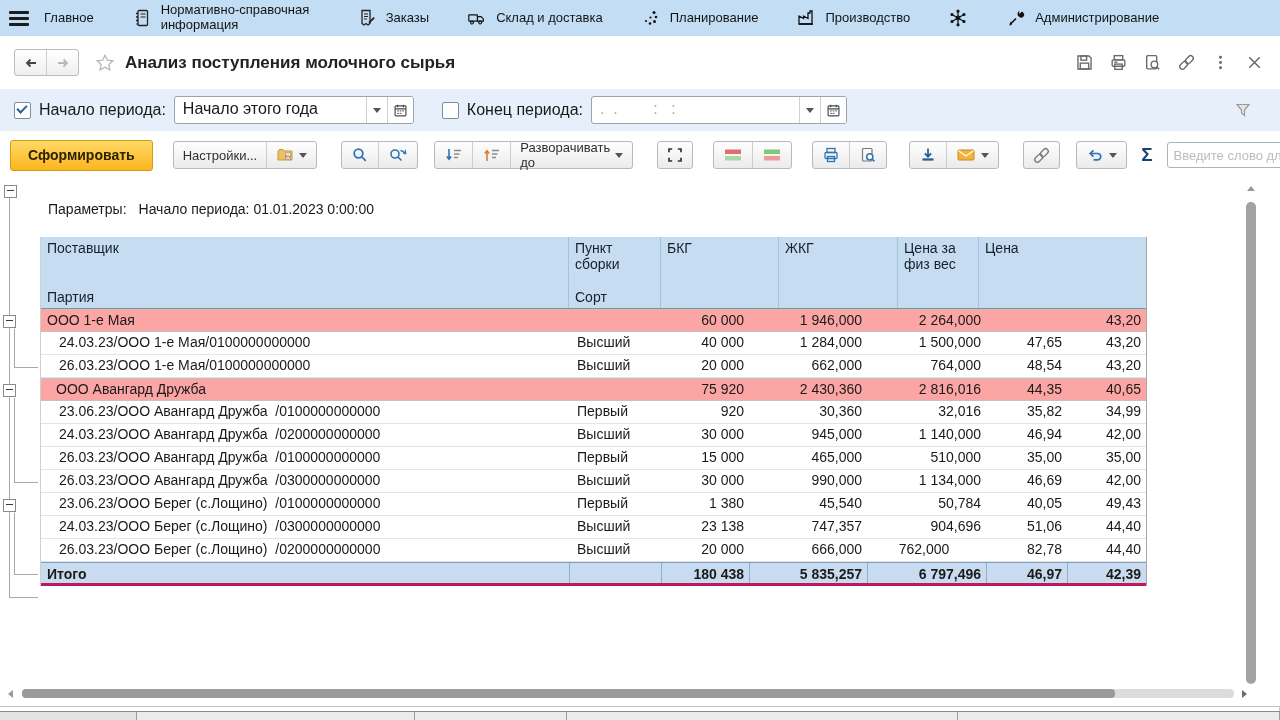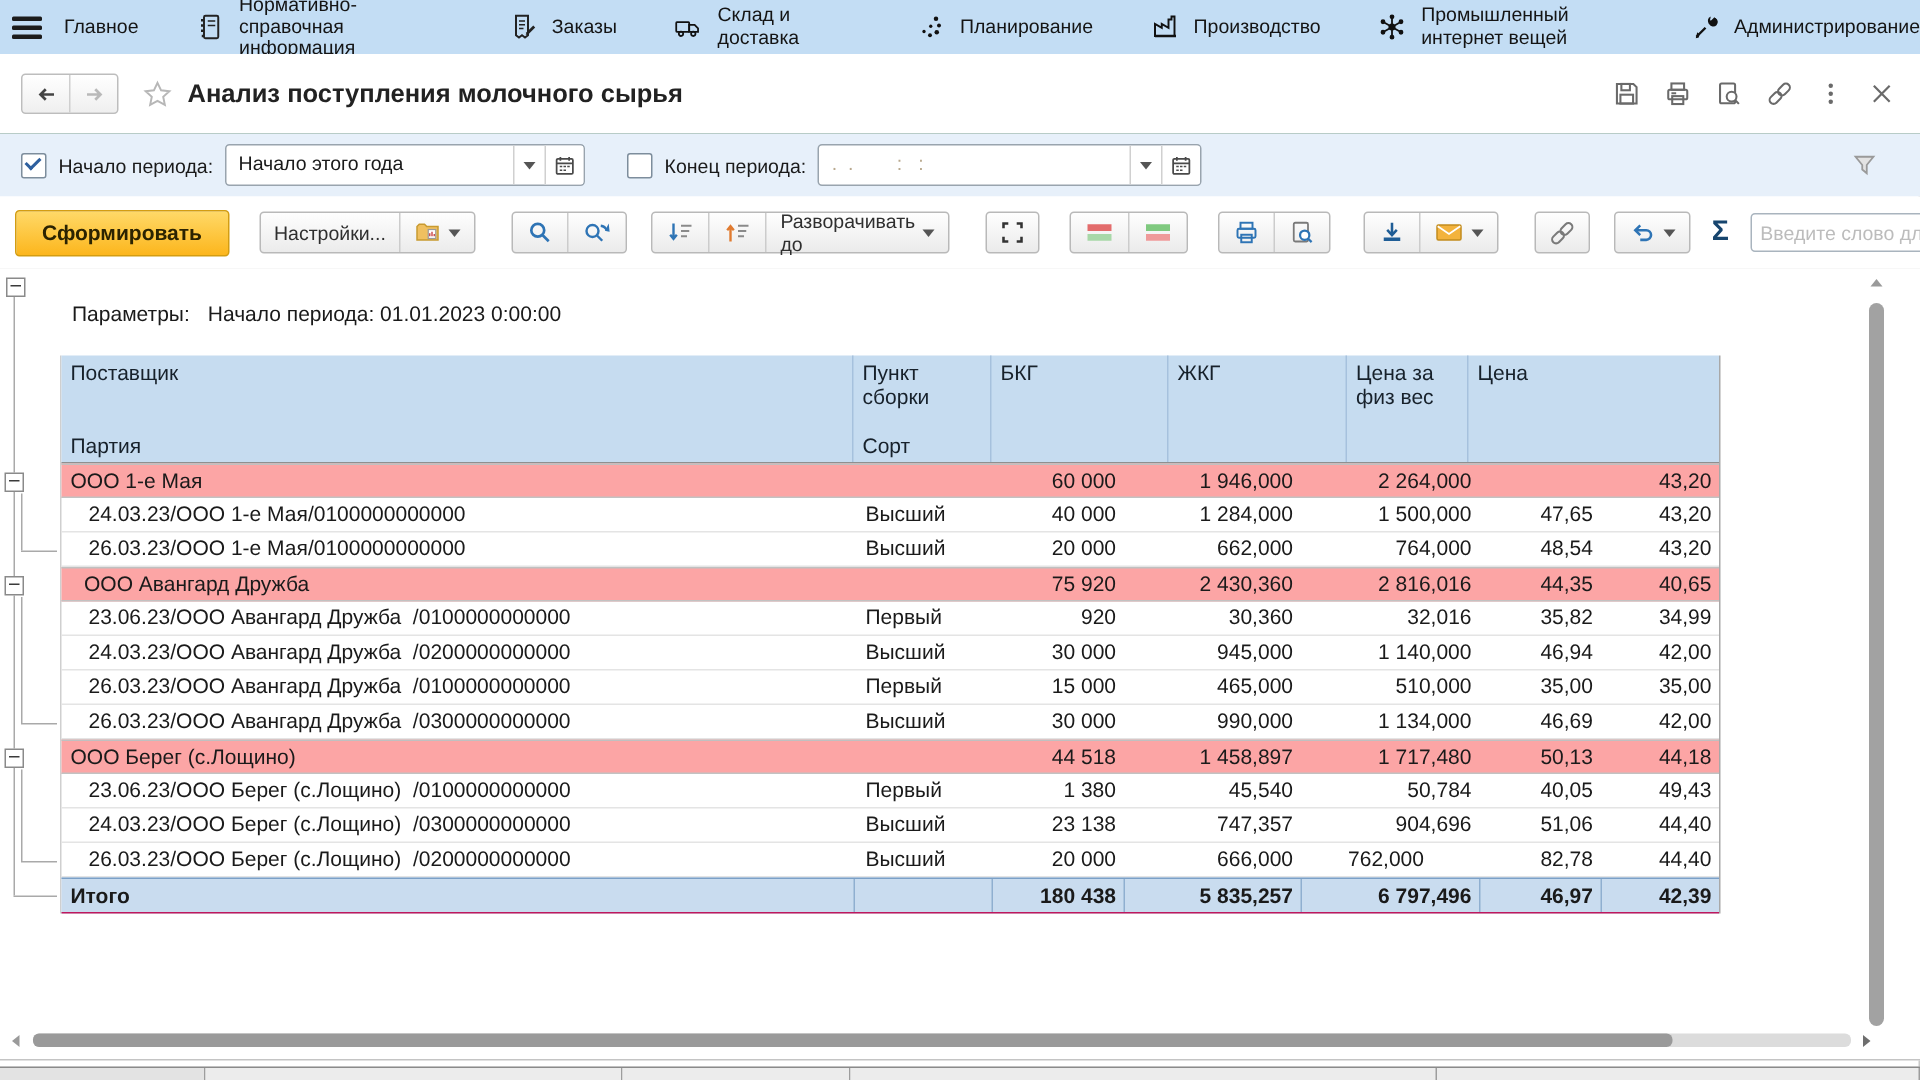--- a/index.html
+++ b/index.html
@@ -24,21 +24,21 @@
   #navbtns{display:flex;margin-left:14px;border:1px solid #bdbdbd;border-radius:3px;height:25px;background:linear-gradient(#fff,#efefef);}
   #navbtns .nb{width:31px;display:flex;align-items:center;justify-content:center;}
   #navbtns .nb+.nb{border-left:1px solid #cfcfcf;}
   #star{margin-left:16px;display:flex;}
   #page-title{margin-left:10px;font-size:17px;font-weight:700;color:#222;}
   #title-icons{margin-left:auto;margin-right:16px;display:flex;align-items:center;gap:15px;}
   #title-icons .ticon{display:flex;cursor:pointer;}
 
   
   #filterrow{position:absolute;left:0;top:89px;width:1280px;height:42px;background:#e7f0fa;
-             display:flex;align-items:center;font-size:13px;}
+             display:flex;align-items:center;font-size:16px;}
   .cb{width:15px;height:15px;border:1px solid #7d8d9c;border-radius:2px;background:#fff;position:relative;flex:none;cursor:pointer;}
   .cb.checked::after{content:"";position:absolute;left:2px;top:2px;width:8px;height:4px;
       border-left:2px solid #2d5f9e;border-bottom:2px solid #2d5f9e;transform:rotate(-45deg);}
   .flabel{margin:0 8px;color:#1a1a1a;}
   .field{display:flex;align-items:stretch;height:26px;background:#fff;border:1px solid #99a4ae;border-radius:3px;overflow:hidden;}
   .field .txt{padding:0 8px;line-height:24px;white-space:pre;}
   .field .txt.placeholder{color:#b9a98f;}
   .field .dd{width:20px;border-left:1px solid #d0d0d0;display:flex;align-items:center;justify-content:center;cursor:pointer;}
   .field .cal{width:25px;border-left:1px solid #d0d0d0;display:flex;align-items:center;justify-content:center;cursor:pointer;background:#fff;}
   .caret{width:0;height:0;border-left:4px solid transparent;border-right:4px solid transparent;border-top:5px solid #555;}
@@ -64,21 +64,21 @@
   
   #report{position:absolute;left:0;top:179px;width:1280px;height:527px;background:#fff;border-bottom:1px solid #c4c4c4;}
   #params{position:absolute;left:48px;top:22px;font-size:14px;display:flex;gap:12px;}
   #grid{position:absolute;left:40px;top:58px;width:1105px;border-left:1px solid #cfcfcf;border-right:1px solid #a8a8a8;box-sizing:content-box;}
   #ghead{display:flex;height:72px;background:#c6dcf0;border-bottom:1px solid #8f8f8f;box-sizing:border-box;}
   .hcell{box-sizing:border-box;padding:3px 6px;display:flex;flex-direction:column;justify-content:space-between;
          font-size:14px;color:#17212b;border-right:1px solid #a6c1dd;overflow:hidden;cursor:default;}
   .hcell:last-child{border-right:none;}
   .row{display:flex;height:23px;box-sizing:border-box;border-bottom:1px solid #e4e4e4;font-size:14px;line-height:21px;}
   .row.group{background:#fca5a5;border-top:1px solid #c0c0c0;border-bottom:1px solid #c2c2c2;}
-  .row.total{background:#c9dcef;height:24px;border-top:1px solid #7ba0c7;border-bottom:1px solid #be185d;font-weight:700;line-height:22px;}
+  .row.total{background:#c9dcef;height:24px;border-top:1px solid #7ba0c7;border-bottom:3px solid #be185d;font-weight:700;line-height:22px;}
   .cell{box-sizing:border-box;overflow:hidden;white-space:pre;}
   .c-name{padding-left:6px;}
   .row.detail .c-name{padding-left:18px;}
   .c-sort{padding-left:8px;}
   .c-num{text-align:right;padding-right:5px;}
   .row.total .cell+.cell{border-left:1px solid #8fafd0;}
 
   
   .expander{position:absolute;width:11px;height:11px;border:1px solid #8a8a8a;background:#fff;cursor:pointer;}
   .expander::after{content:"";position:absolute;left:2px;right:2px;top:4px;height:1px;background:#3a3a3a;}
@@ -175,21 +175,20 @@
               <circle cx="10" cy="10" r="1.8"></circle>
               <path d="M10 8V4M10 12v4M8.3 9l-3.5-2M11.7 9l3.5-2M8.3 11l-3.5 2M11.7 11l3.5 2" fill="none"></path>
               <circle cx="10" cy="3.2" r="1"></circle>
               <circle cx="10" cy="16.8" r="1"></circle>
               <circle cx="4" cy="6.5" r="1"></circle>
               <circle cx="16" cy="6.5" r="1"></circle>
               <circle cx="4" cy="13.5" r="1"></circle>
               <circle cx="16" cy="13.5" r="1"></circle>
             </svg>
           </span>
-          <span class="lbl">Промышленный интернет вещей</span>
         </div>
         <div class="menu-item">
           <span class="mi-icon">
             <svg width="20" height="20" viewBox="0 0 20 20" stroke="#111" fill="none" stroke-width="1.6">
               <path d="M4 16.5L10 10.5M16.5 4l-4 4"></path>
               <path d="M12.5 8a3 3 0 104-4l-2 2-1.5-.5L13.5 3a3 3 0 00-1 5z" fill="#111" stroke="none"></path>
               <path d="M3.5 17.5l2-.5.5-2-1.5-1.5z" fill="#111" stroke="none"></path>
             </svg>
           </span>
           <span class="lbl">Администрирование</span>
@@ -544,29 +543,20 @@
           </div>
           <div class="row detail">
             <div class="cell c-name" style="width: 528px;">26.03.23/ООО Авангард Дружба  /0300000000000</div>
             <div class="cell c-sort" style="width: 92px;">Высший</div>
             <div class="cell c-num" style="width: 88px;">30 000</div>
             <div class="cell c-num" style="width: 118px;">990,000</div>
             <div class="cell c-num" style="width: 119px;">1 134,000</div>
             <div class="cell c-num" style="width: 81px;">46,69</div>
             <div class="cell c-num" style="width: 79px;">42,00</div>
           </div>
-          <div class="row group">
-            <div class="cell c-name" style="width: 528px;">ООО Берег (с.Лощино)</div>
-            <div class="cell c-sort" style="width: 92px;"></div>
-            <div class="cell c-num" style="width: 88px;">44 518</div>
-            <div class="cell c-num" style="width: 118px;">1 458,897</div>
-            <div class="cell c-num" style="width: 119px;">1 717,480</div>
-            <div class="cell c-num" style="width: 81px;">50,13</div>
-            <div class="cell c-num" style="width: 79px;">44,18</div>
-          </div>
           <div class="row detail">
             <div class="cell c-name" style="width: 528px;">23.06.23/ООО Берег (с.Лощино)  /0100000000000</div>
             <div class="cell c-sort" style="width: 92px;">Первый</div>
             <div class="cell c-num" style="width: 88px;">1 380</div>
             <div class="cell c-num" style="width: 118px;">45,540</div>
             <div class="cell c-num" style="width: 119px;">50,784</div>
             <div class="cell c-num" style="width: 81px;">40,05</div>
             <div class="cell c-num" style="width: 79px;">49,43</div>
           </div>
           <div class="row detail">

